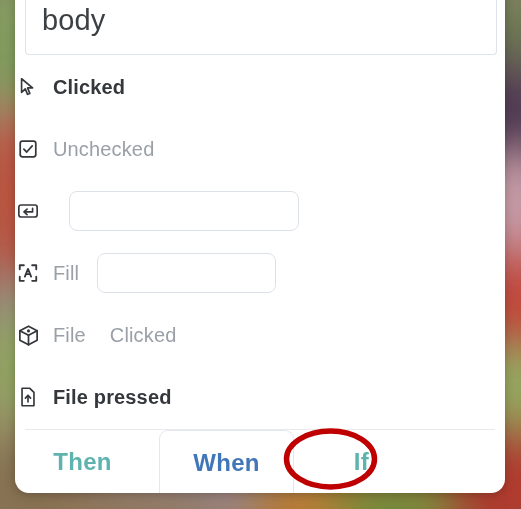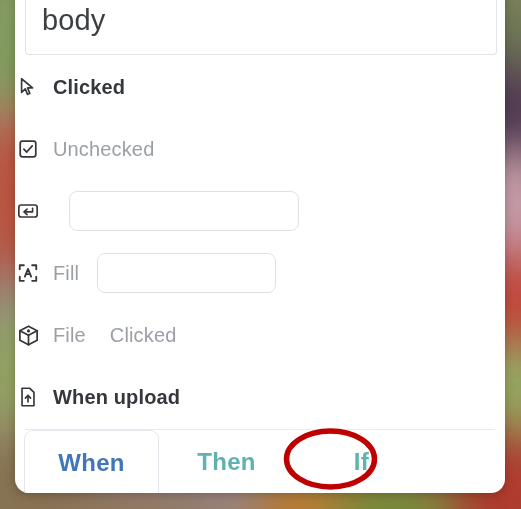--- a/index.html
+++ b/index.html
@@ -279,32 +279,32 @@
     </div>
 
     <div class="row">
       <span class="row-icon">
         <svg width="22" height="22" viewBox="0 0 24 24" fill="none" stroke="#34373b" stroke-width="1.8" stroke-linejoin="round" stroke-linecap="round">
           <path d="M14 2.5 L5.5 2.5 L5.5 21.5 L18.5 21.5 L18.5 7 Z"></path>
           <path d="M12 17.5 L12 10.5"></path>
           <path d="M9.2 13.2 L12 10.3 L14.8 13.2"></path>
         </svg>
       </span>
-      <span class="label enabled">When upload</span>
+      <span class="label enabled">File pressed</span>
     </div>
 
   </div>
 
   <div id="tabbar-sep"></div>
   <div id="tabbar">
+    <div class="tab inactive">
+      <span>Then</span>
+    </div>
     <div class="tab active">
       <span>When</span>
-    </div>
-    <div class="tab inactive">
-      <span>Then</span>
     </div>
     <div class="tab inactive">
       <span>If</span>
     </div>
   </div>
 
 </div>
 
 <svg id="annotation" viewBox="0 0 95 62">
   <ellipse cx="47.5" cy="31" rx="44" ry="28"></ellipse>

